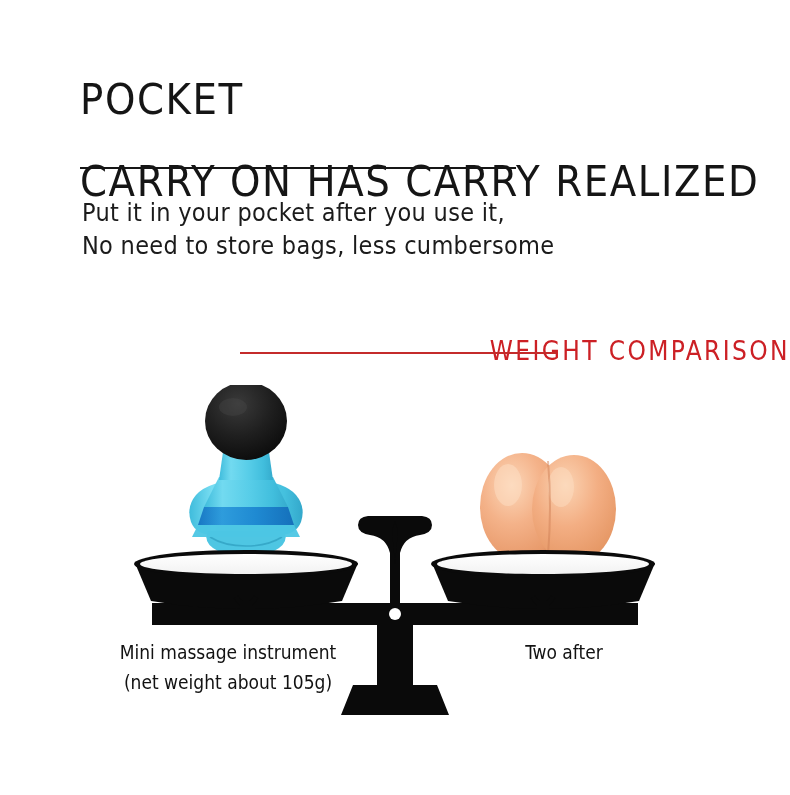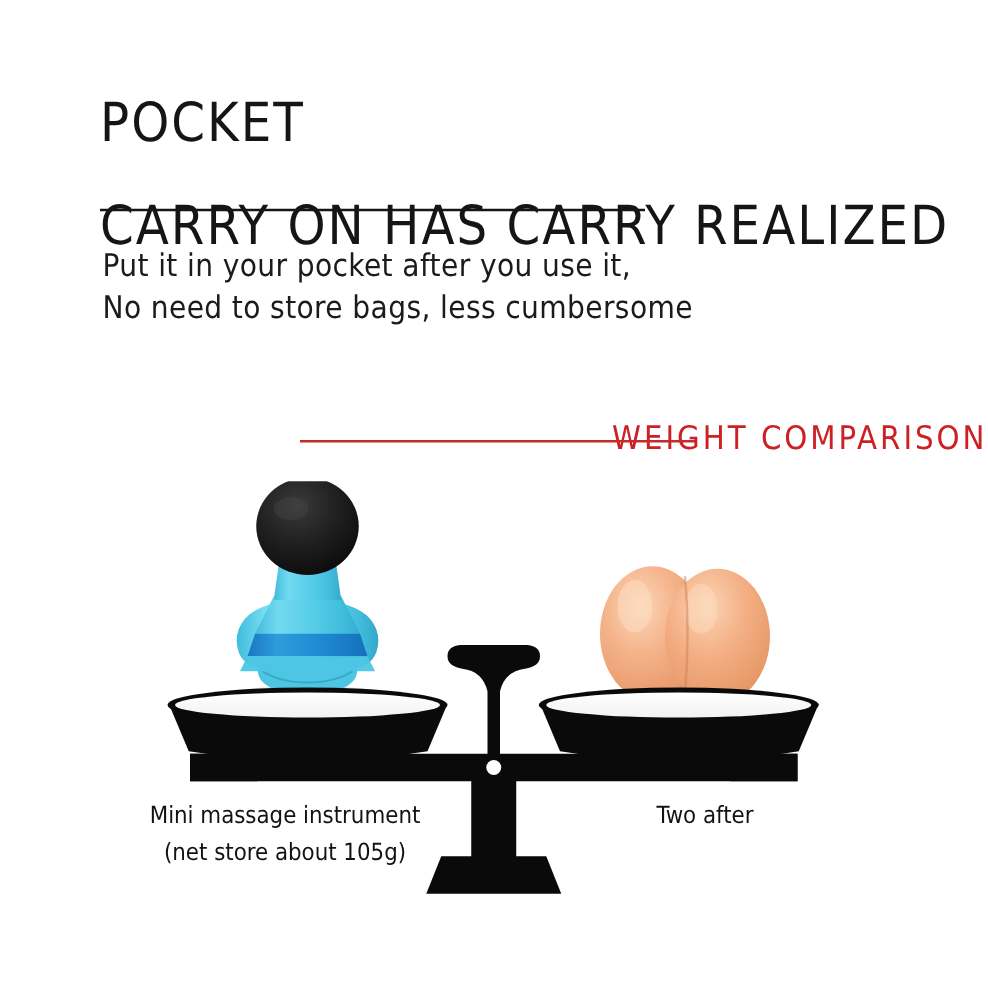--- a/index.html
+++ b/index.html
@@ -236,17 +236,17 @@
       <ellipse cx="543" cy="179" rx="112" ry="14" fill="#0a0a0a"></ellipse>
       <ellipse cx="543" cy="179" rx="106" ry="10" fill="url(#gradPanTop)"></ellipse>
       <path d="M533 212 Q543 228 553 212" fill="none" stroke="#0a0a0a" stroke-width="5"></path>
       <rect x="537" y="216" width="12" height="8" fill="#0a0a0a"></rect>
     </g>
   </svg>
 </div>
 
 <div class="caption" id="caption-left">
   <div>Mini massage instrument</div>
-  <div>(net store about 105g)</div>
+  <div>(net weight about 105g)</div>
 </div>
 <div class="caption" id="caption-right">
   <div>Two after</div>
 </div>
 
 </body></html>

